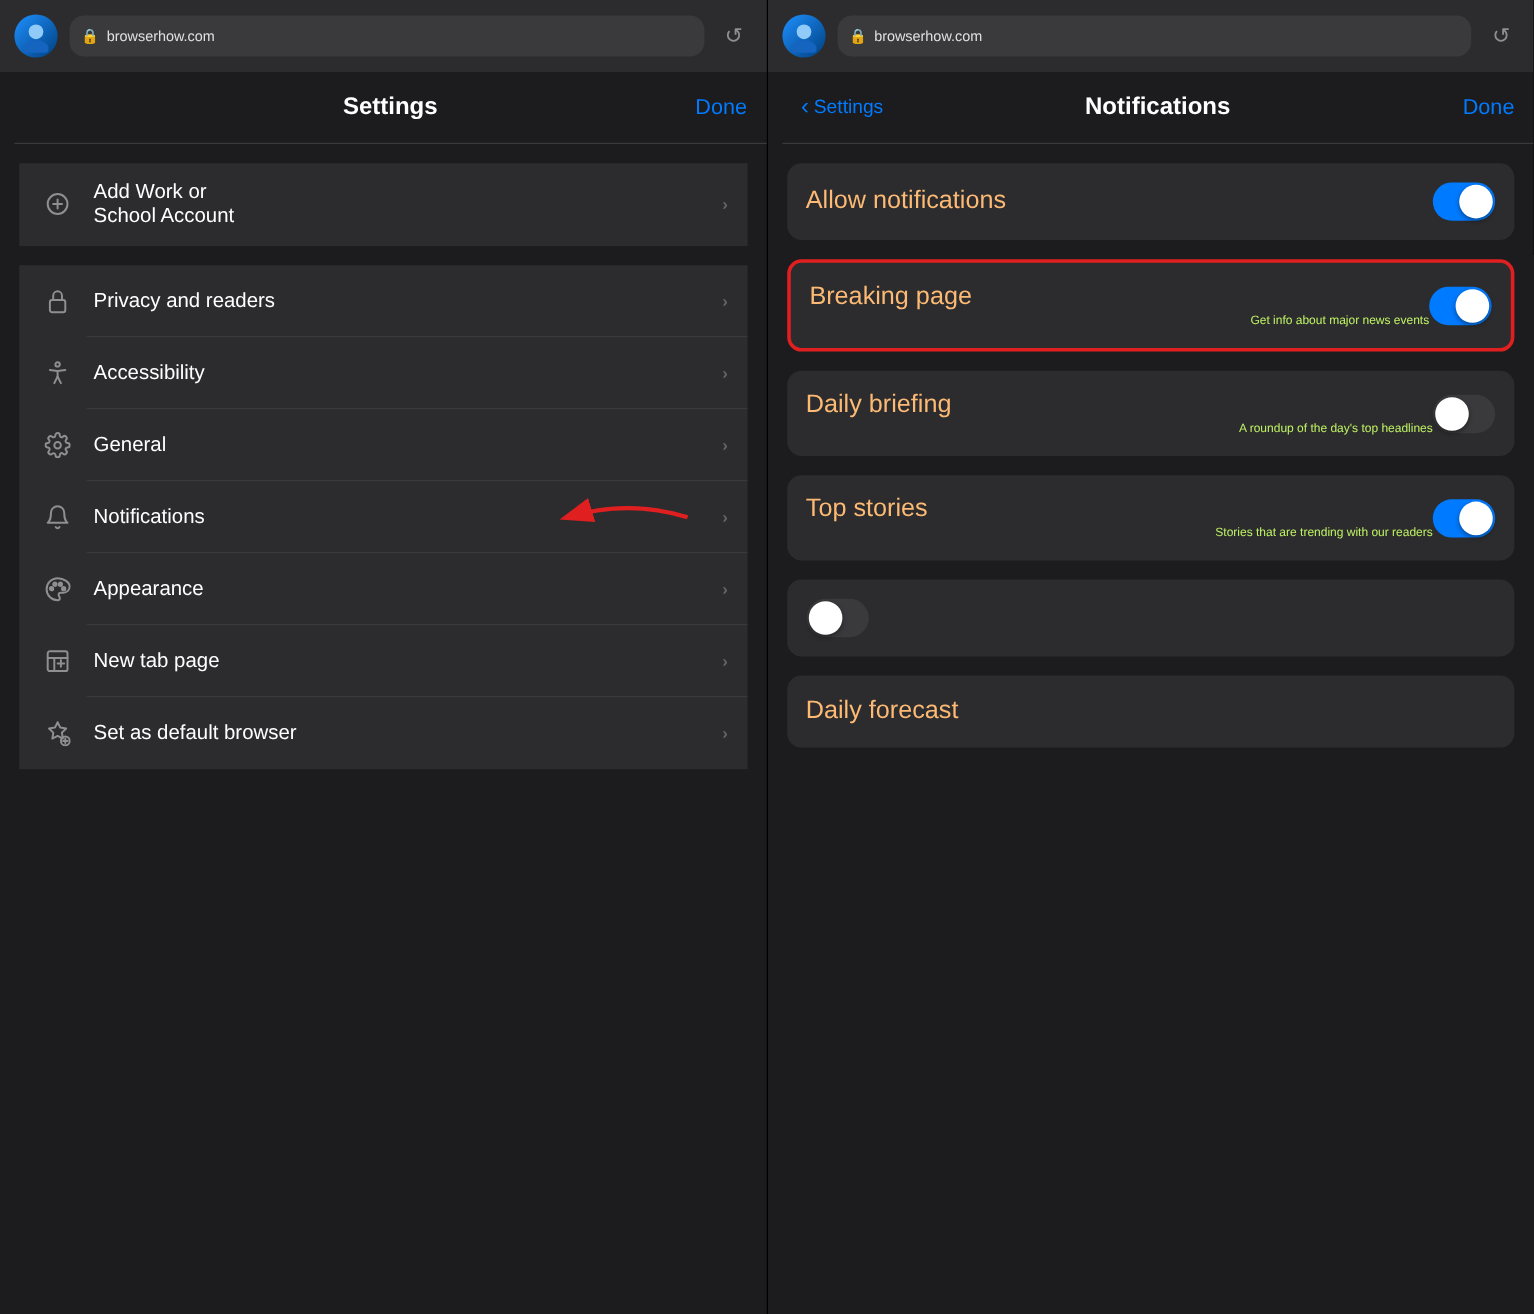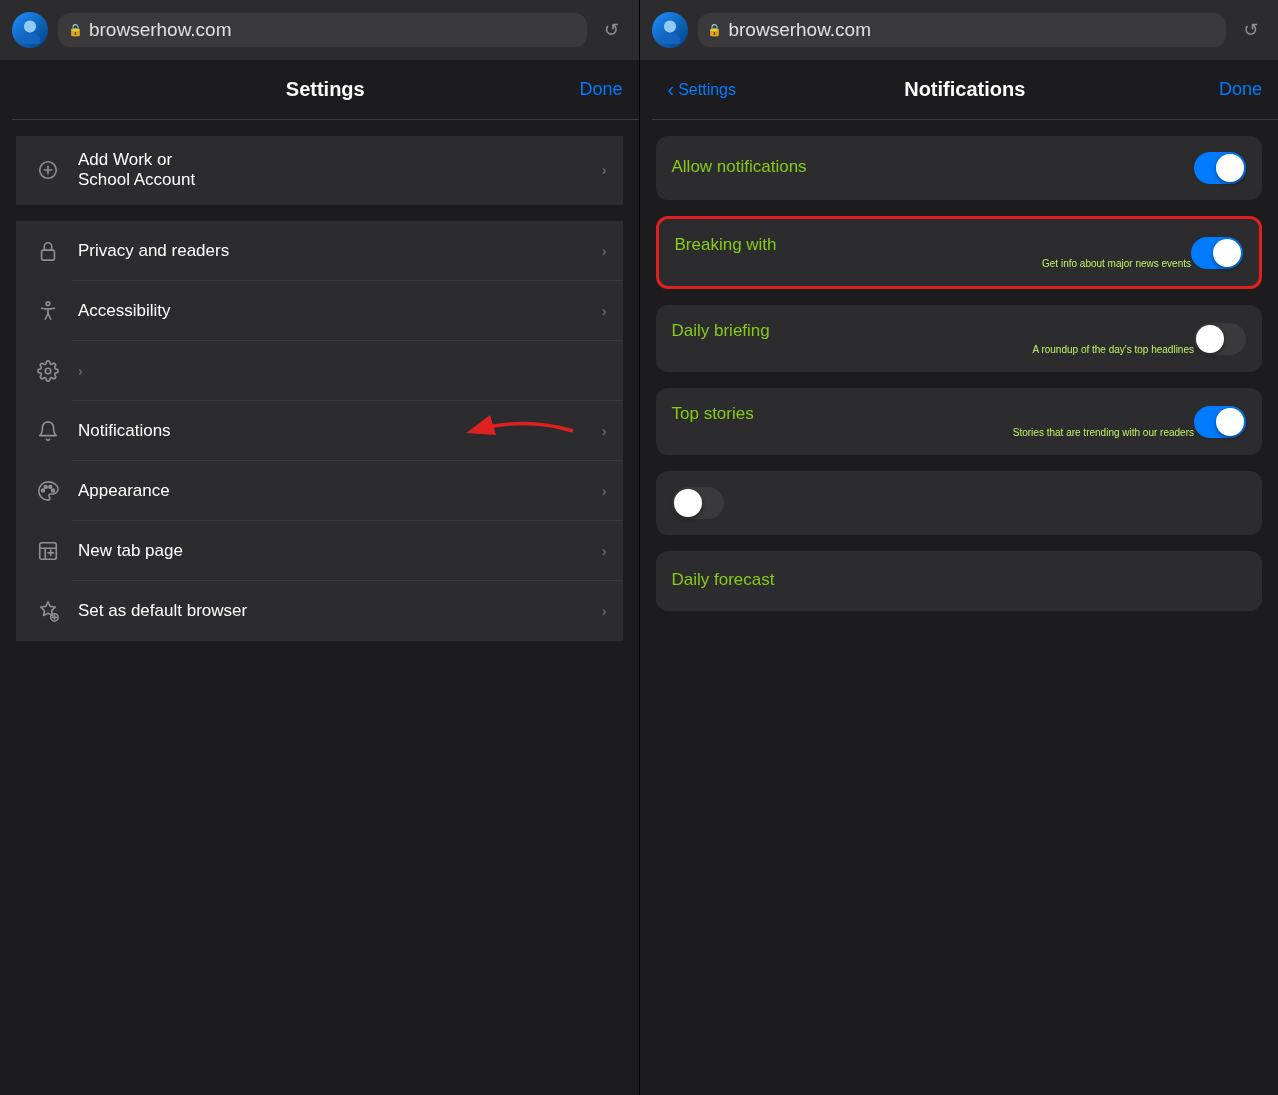--- a/index.html
+++ b/index.html
@@ -71,21 +71,21 @@
       padding: 0 10px;
       gap: 6px;
     }
 
     .browser-url-bar .lock-icon {
       font-size: 12px;
       color: #8e8e93;
     }
 
     .browser-url-text {
-      font-size: 19px;
+      font-size: 12px;
       color: #e0e0e0;
     }
 
     .browser-refresh {
       width: 30px;
       height: 30px;
       display: flex;
       align-items: center;
       justify-content: center;
       color: #8e8e93;
@@ -229,23 +229,23 @@
       right: 16px;
       height: 0.5px;
       background: #3a3a3c;
     }
 
     .notif-text-block {
       flex: 1;
     }
 
     .notif-title {
-      font-size: 17px;
+      font-size: 21px;
       font-weight: 500;
-      color: #84cc16;
+      color: #fdba74;
       margin-bottom: 2px;
     }
 
     .notif-subtitle {
       font-size: 10px;
       color: #bef264;
       line-height: 1.3;
       text-align: right;
     }
 
@@ -375,20 +375,21 @@
         <span class="settings-chevron">›</span>
       </div>
 
       <div class="settings-item">
         <div class="settings-icon">
           <svg class="icon-svg" viewBox="0 0 24 24">
             <circle cx="12" cy="12" r="3"></circle>
             <path d="M19.4 15a1.65 1.65 0 0 0 .33 1.82l.06.06a2 2 0 0 1-2.83 2.83l-.06-.06a1.65 1.65 0 0 0-1.82-.33 1.65 1.65 0 0 0-1 1.51V21a2 2 0 0 1-4 0v-.09A1.65 1.65 0 0 0 9 19.4a1.65 1.65 0 0 0-1.82.33l-.06.06a2 2 0 0 1-2.83-2.83l.06-.06A1.65 1.65 0 0 0 4.68 15a1.65 1.65 0 0 0-1.51-1H3a2 2 0 0 1 0-4h.09A1.65 1.65 0 0 0 4.6 9a1.65 1.65 0 0 0-.33-1.82l-.06-.06a2 2 0 0 1 2.83-2.83l.06.06A1.65 1.65 0 0 0 9 4.68a1.65 1.65 0 0 0 1-1.51V3a2 2 0 0 1 4 0v.09a1.65 1.65 0 0 0 1 1.51 1.65 1.65 0 0 0 1.82-.33l.06-.06a2 2 0 0 1 2.83 2.83l-.06.06A1.65 1.65 0 0 0 19.4 9a1.65 1.65 0 0 0 1.51 1H21a2 2 0 0 1 0 4h-.09a1.65 1.65 0 0 0-1.51 1z"></path>
           </svg>
         </div>
+        <span class="settings-label">General</span>
         <span class="settings-chevron">›</span>
       </div>
 
       <div class="settings-item" style="position:relative;">
         <div class="settings-icon">
           <svg class="icon-svg" viewBox="0 0 24 24">
             <path d="M18 8A6 6 0 0 0 6 8c0 7-3 9-3 9h18s-3-2-3-9"></path>
             <path d="M13.73 21a2 2 0 0 1-3.46 0"></path>
           </svg>
         </div>
@@ -485,21 +486,21 @@
         </div>
         <div class="toggle on">
           <div class="toggle-knob"></div>
         </div>
       </div>
     </div>
 
     <div class="highlighted-group">
       <div class="notif-item">
         <div class="notif-text-block">
-          <div class="notif-title">Breaking with</div>
+          <div class="notif-title">Breaking page</div>
           <div class="notif-subtitle">Get info about major news events</div>
         </div>
         <div class="toggle on">
           <div class="toggle-knob"></div>
         </div>
       </div>
     </div>
 
     <div class="notif-group">
       <div class="notif-item">

